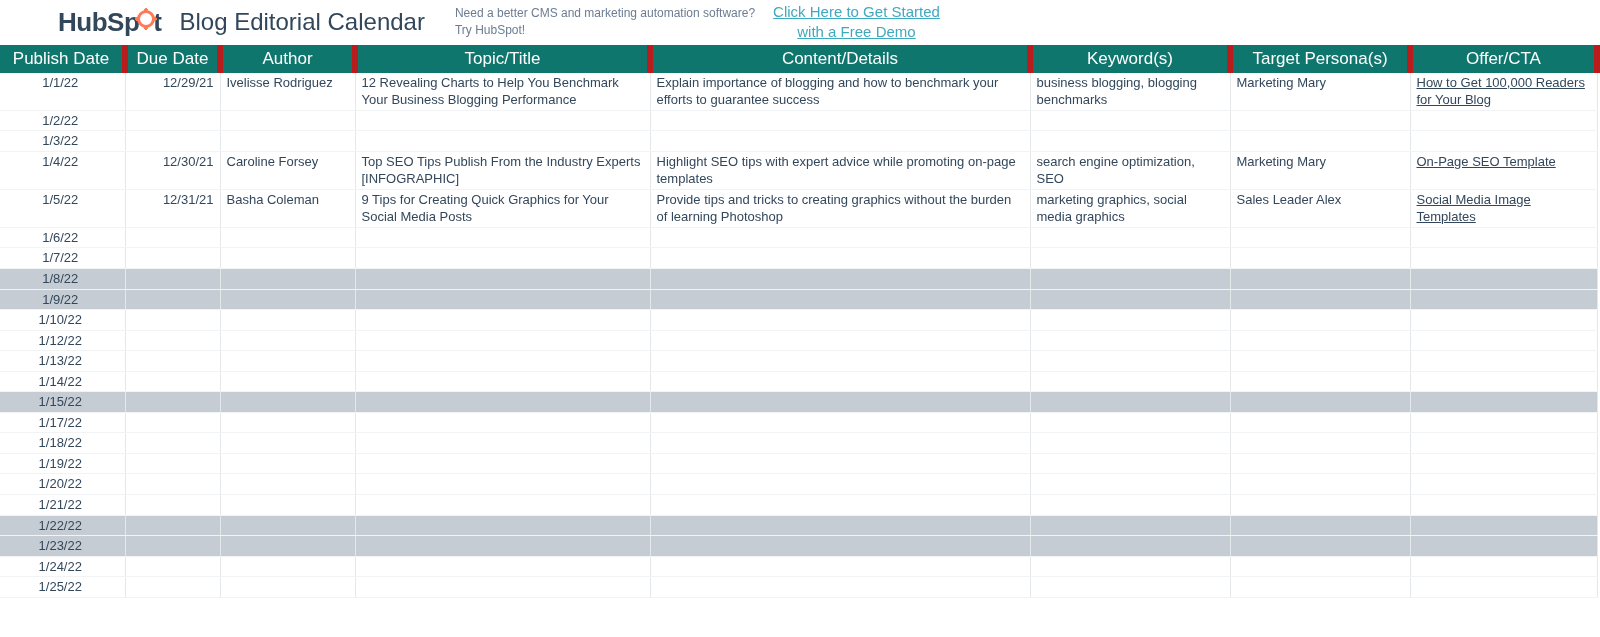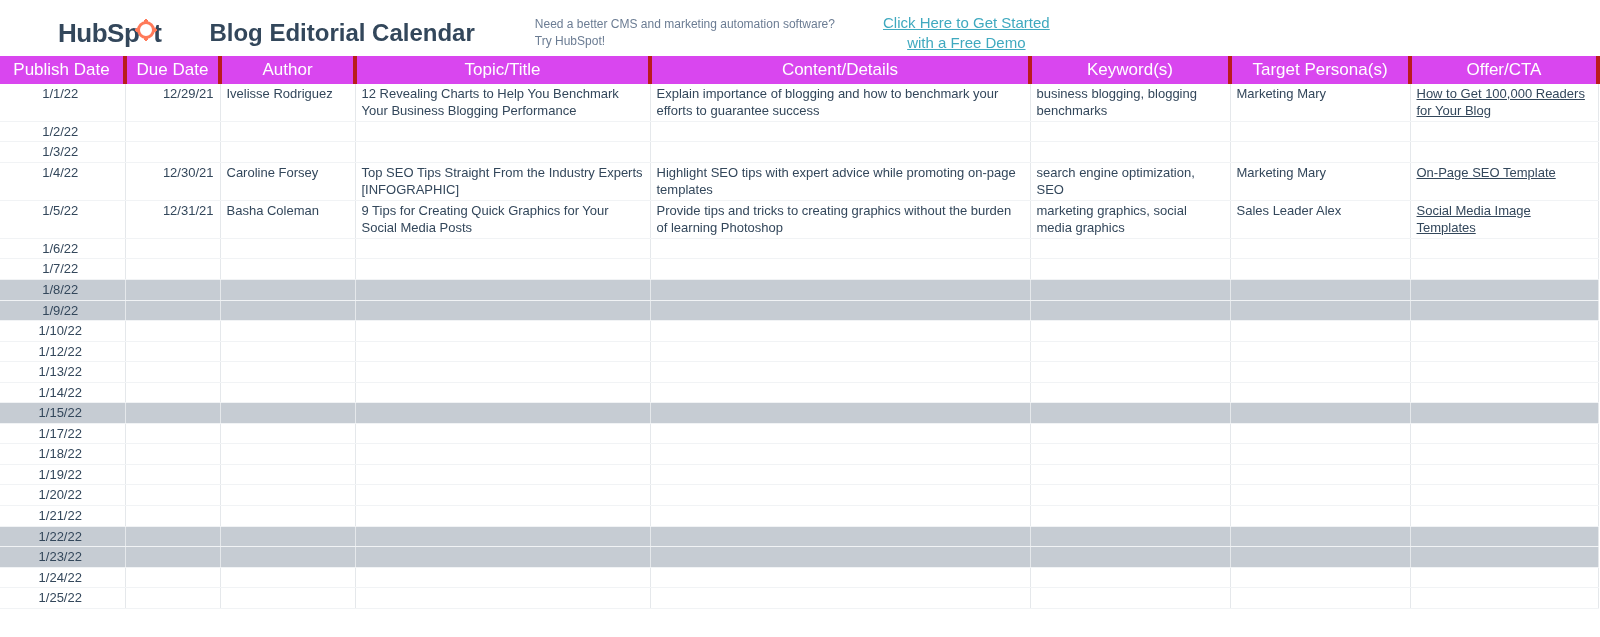--- a/index.html
+++ b/index.html
@@ -7,22 +7,22 @@
     margin: 0;
     font-family: -apple-system, BlinkMacSystemFont, "Segoe UI", Arial, sans-serif;
     font-size: 13px;
     color: #33475b;
     background: #fff;
     width: 1600px;
   }
   .topbar {
     display: flex;
     align-items: center;
-    padding: 13px 10px 2px 58px;
-    gap: 48px;
+    padding: 2px 10px 2px 58px;
+    gap: 18px;
   }
   .logo {
     font-weight: 700;
     font-size: 26px;
     color: #33475b;
     letter-spacing: -0.5px;
     display: flex;
     align-items: center;
   }
   .logo .sprocket {
@@ -41,21 +41,21 @@
       radial-gradient(circle, #ff7a59 2px, transparent 2px) top center,
       radial-gradient(circle, #ff7a59 2px, transparent 2px) bottom center,
       radial-gradient(circle, #ff7a59 2px, transparent 2px) left center,
       radial-gradient(circle, #ff7a59 2px, transparent 2px) right center;
     background-size:6px 6px;
     background-repeat:no-repeat;
   }
   .title {
     font-size: 24px;
     color: #33475b;
-    font-weight: 700;
+    font-weight: 400;
     text-align: right;
   }
   .promo {
     font-size: 12px;
     color: #6b7c93;
     line-height: 1.4;
     max-width: 340px;
     margin-left: 12px;
   }
   .cta {
@@ -73,27 +73,27 @@
   col.c-pub   { width: 125px; }
   col.c-due   { width: 95px; }
   col.c-auth  { width: 135px; }
   col.c-topic { width: 295px; }
   col.c-cont  { width: 380px; }
   col.c-kw    { width: 200px; }
   col.c-pers  { width: 180px; }
   col.c-cta   { width: auto; }
 
   thead th {
-    background: #d946ef;
+    background: #0f766e;
     color: #fff;
     font-weight: 400;
     font-size: 17px;
     padding: 4px 8px;
     text-align: center;
-    border-right: 4px solid #b91c1c;
+    border-right: 6px solid #b91c1c;
     white-space: nowrap;
   }
   tbody td {
     border-right: 1px solid #e5e8eb;
     border-bottom: 1px solid #f1f3f5;
     padding: 1px 6px;
     vertical-align: top;
     font-size: 13px;
     color: #33475b;
     line-height: 1.35;
@@ -177,21 +177,21 @@
         <td></td>
         <td></td>
         <td></td>
         <td></td>
         <td></td>
       </tr>
       <tr>
         <td class="pub">1/4/22</td>
         <td class="due">12/30/21</td>
         <td class="auth">Caroline Forsey</td>
-        <td>Top SEO Tips Straight From the Industry Experts [INFOGRAPHIC]</td>
+        <td>Top SEO Tips Publish From the Industry Experts [INFOGRAPHIC]</td>
         <td>Highlight SEO tips with expert advice while promoting on-page templates</td>
         <td>search engine optimization, SEO</td>
         <td>Marketing Mary</td>
         <td><span class="link">On-Page SEO Template</span></td>
       </tr>
       <tr>
         <td class="pub">1/5/22</td>
         <td class="due">12/31/21</td>
         <td class="auth">Basha Coleman</td>
         <td>9 Tips for Creating Quick Graphics for Your Social Media Posts</td>

